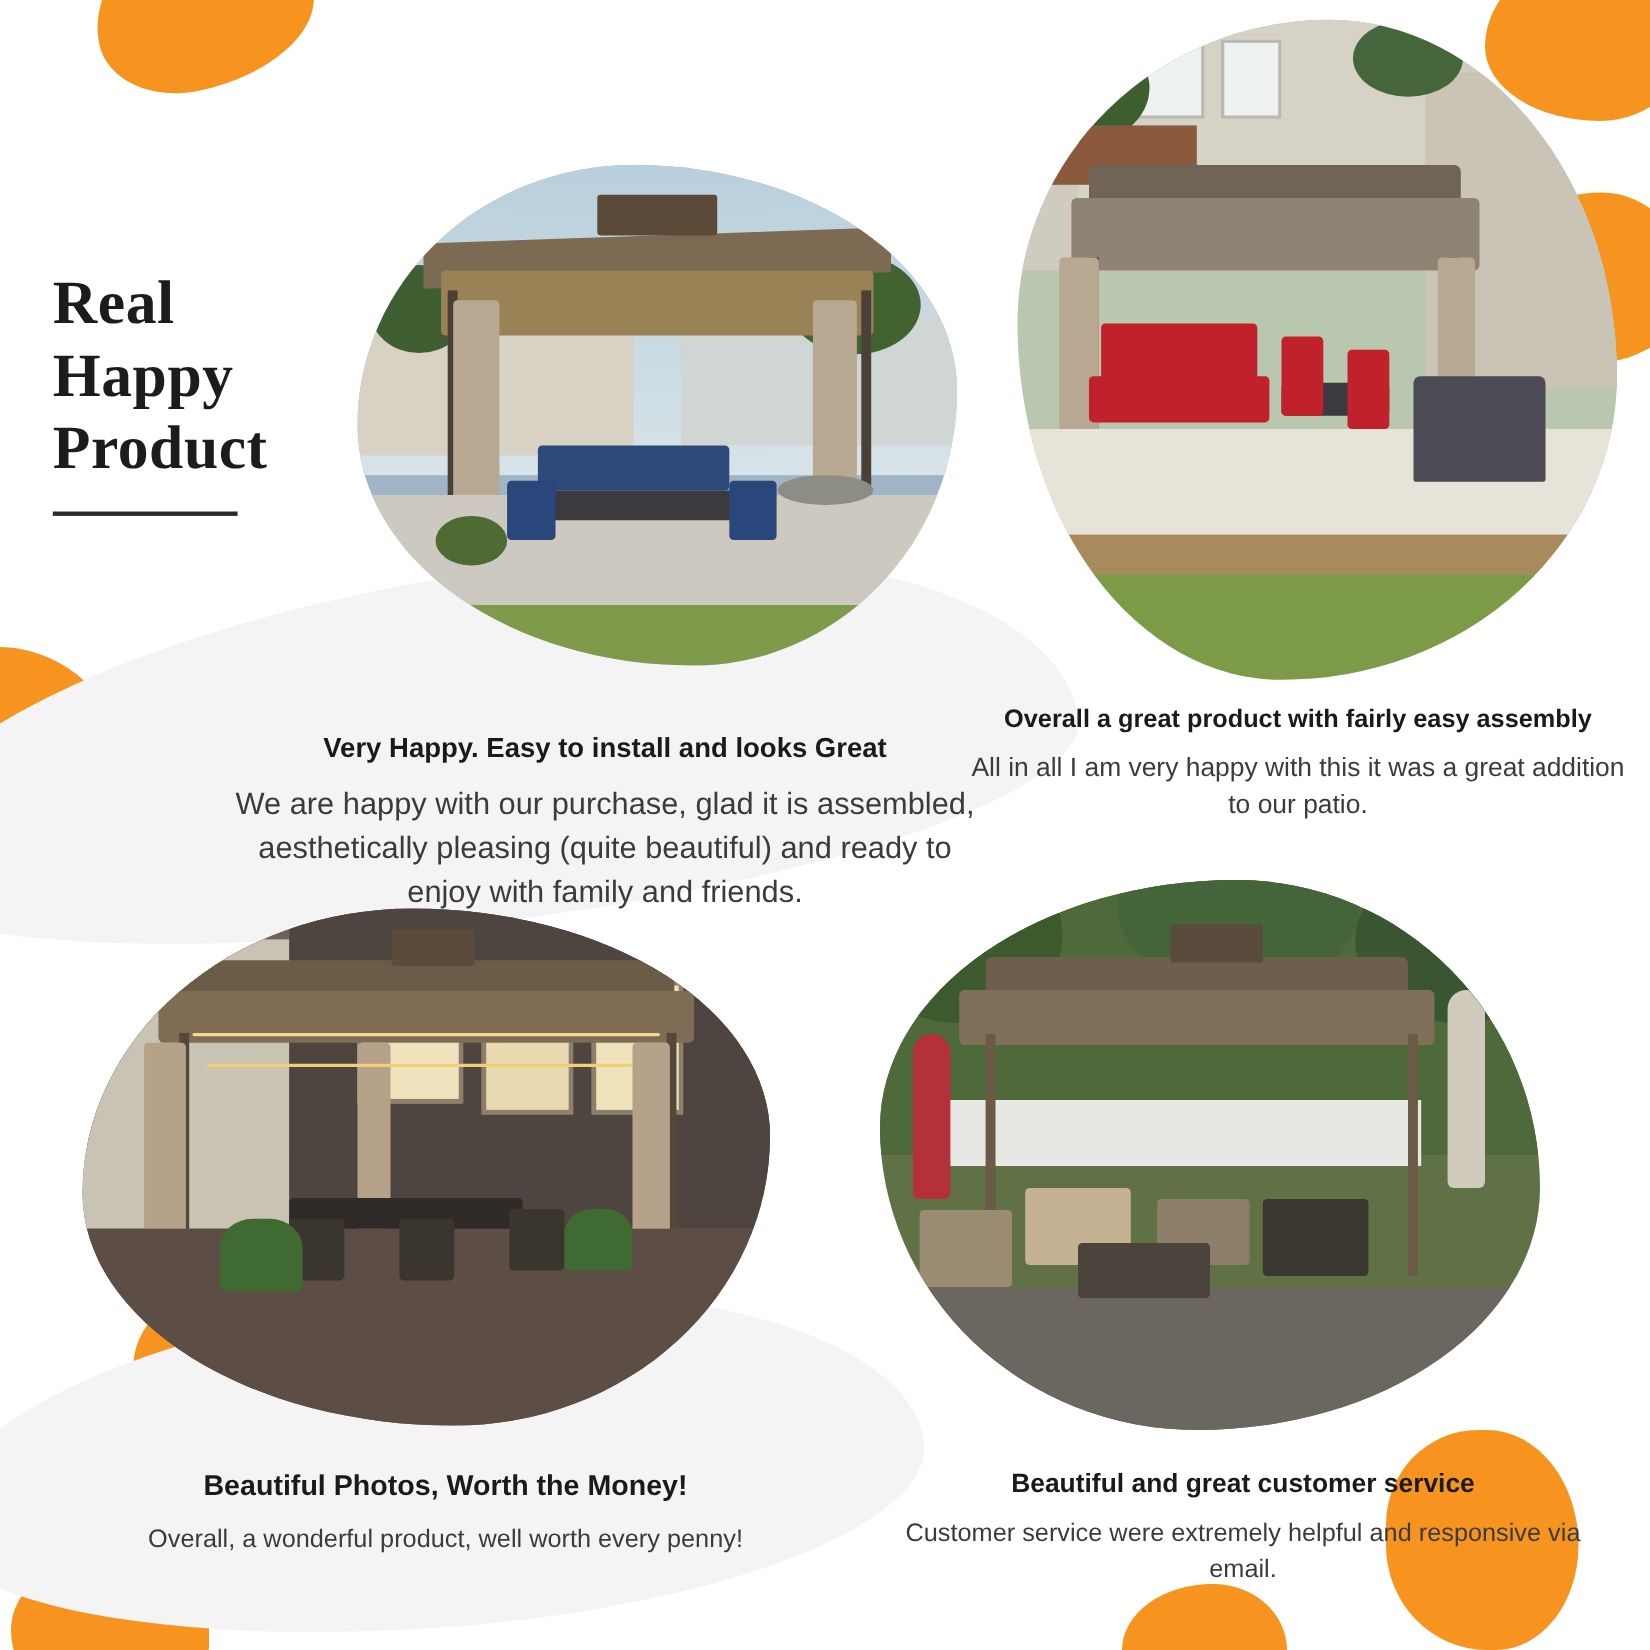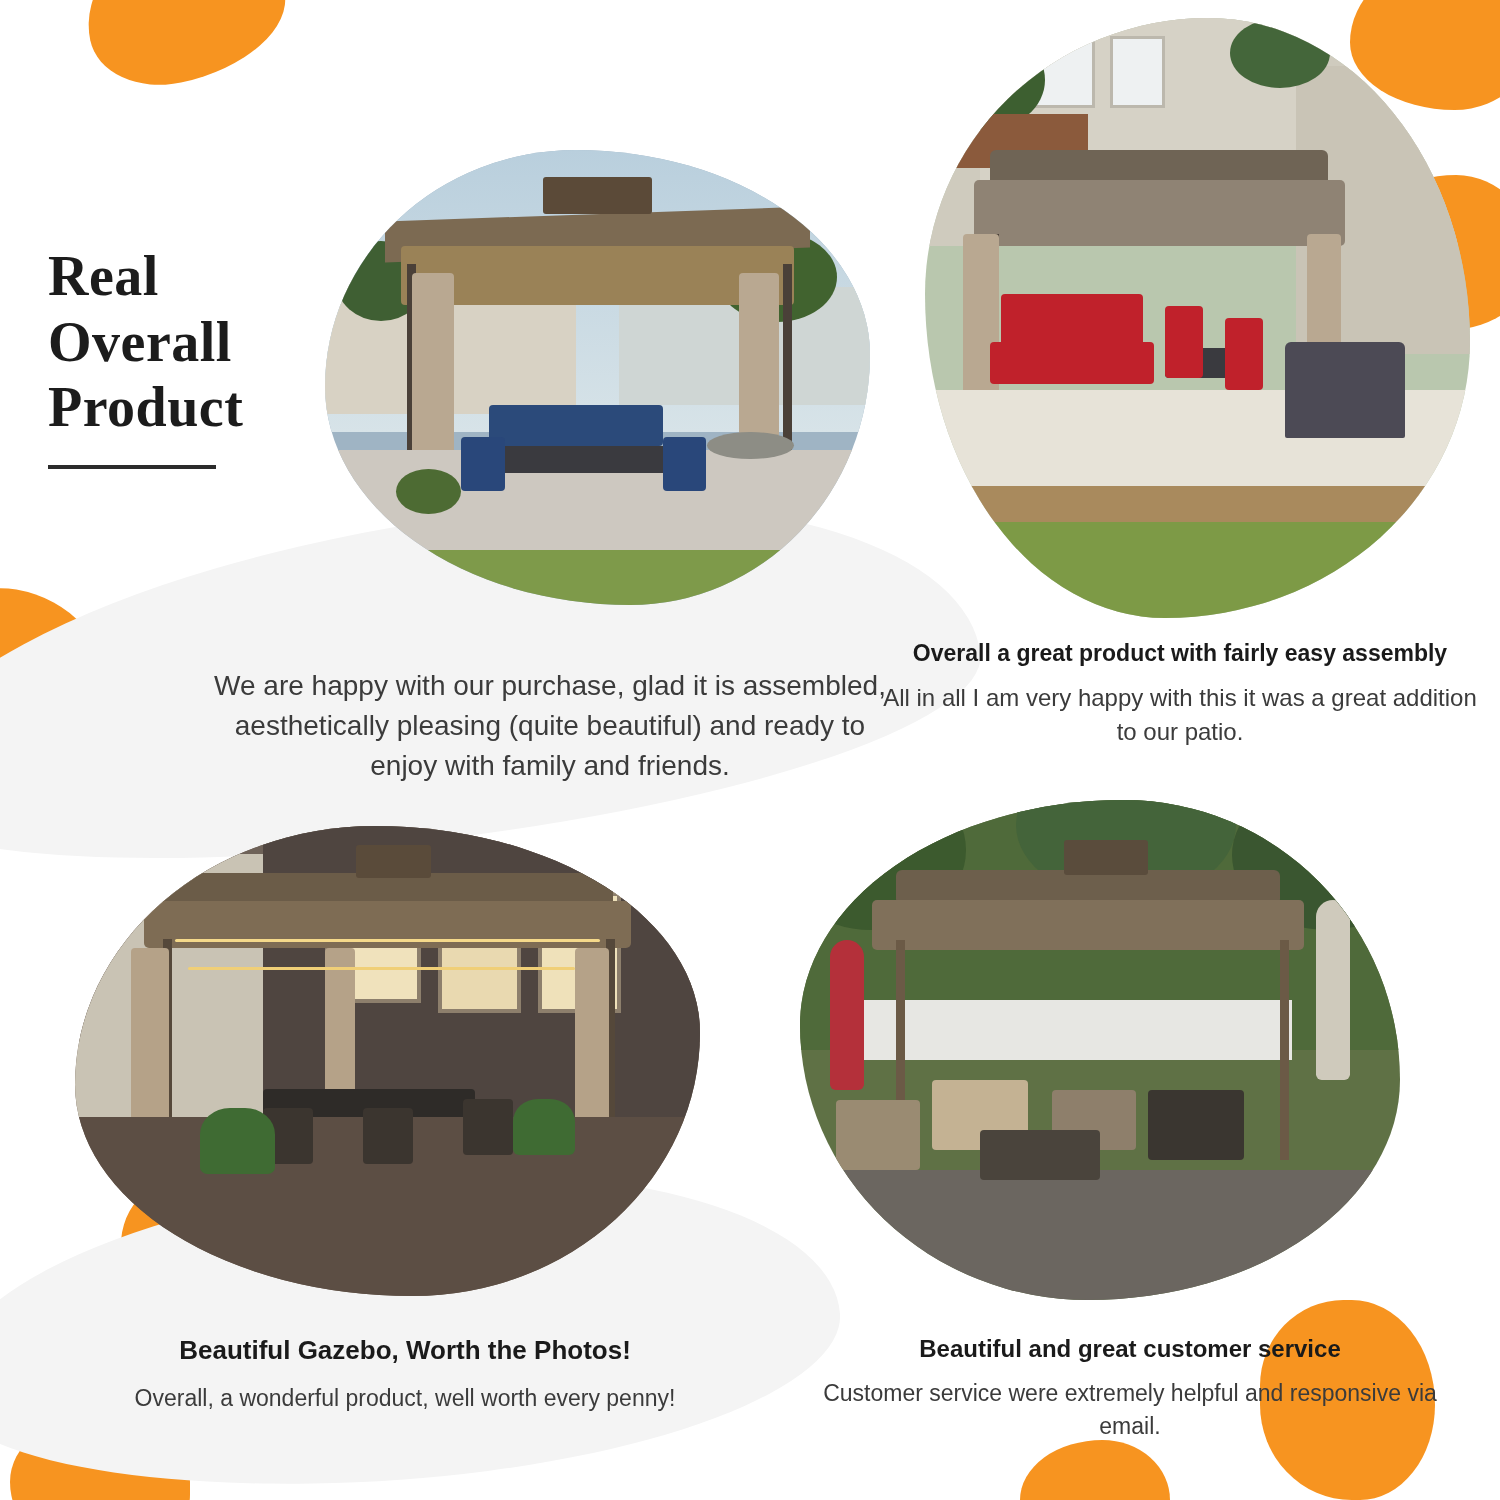--- a/index.html
+++ b/index.html
@@ -173,21 +173,21 @@
 <div class="blob blob-bl2"></div>
 <div class="blob blob-br1"></div>
 <div class="blob blob-br2"></div>
 
 <div class="swoosh swoosh-1"></div>
 <div class="swoosh swoosh-2"></div>
 
 <div class="headline">
   <div class="headline-text">
     <div>Real</div>
-    <div>Overall</div>
+    <div>Happy</div>
     <div>Product</div>
   </div>
   <div class="headline-rule"></div>
 </div>
 
 <div class="photo mask-a" id="photo-1" style="background:#9fb4c4;">
   <div class="scene">
     <div style="position:absolute;left:0;right:0;top:0;height:62%;background:linear-gradient(#b9cfdd,#d7e3e8);"></div>
     <div class="house" style="left:0;top:28%;width:46%;height:30%;background:#d8d2c4;"></div>
     <div class="house" style="left:54%;top:30%;width:46%;height:26%;background:#cfd6d4;"></div>
@@ -297,29 +297,30 @@
     <div style="position:absolute;left:0;right:0;top:74%;height:26%;background:#6b6660;"></div>
     <div class="furn" style="left:22%;top:56%;width:16%;height:14%;background:#c4b293;"></div>
     <div class="furn" style="left:42%;top:58%;width:14%;height:12%;background:#8e7f6b;"></div>
     <div class="furn" style="left:58%;top:58%;width:16%;height:14%;background:#3a3630;"></div>
     <div class="furn" style="left:30%;top:66%;width:20%;height:10%;background:#4a443c;"></div>
     <div class="furn" style="left:6%;top:60%;width:14%;height:14%;background:#9a8b72;"></div>
   </div>
 </div>
 
 <div class="caption" id="caption-1">
+  <div class="cap-title">Very Happy. Easy to install and looks Great</div>
   <div class="cap-body">We are happy with our purchase, glad it is assembled, aesthetically pleasing (quite beautiful) and ready to enjoy with family and friends.</div>
 </div>
 
 <div class="caption" id="caption-2">
   <div class="cap-title">Overall a great product with fairly easy assembly</div>
   <div class="cap-body">All in all I am very happy with this it was a great addition to our patio.</div>
 </div>
 
 <div class="caption" id="caption-3">
-  <div class="cap-title">Beautiful Gazebo, Worth the Photos!</div>
+  <div class="cap-title">Beautiful Photos, Worth the Money!</div>
   <div class="cap-body">Overall, a wonderful product, well worth every penny!</div>
 </div>
 
 <div class="caption" id="caption-4">
   <div class="cap-title">Beautiful and great customer service</div>
   <div class="cap-body">Customer service were extremely helpful and responsive via email.</div>
 </div>
 
 </body></html>

